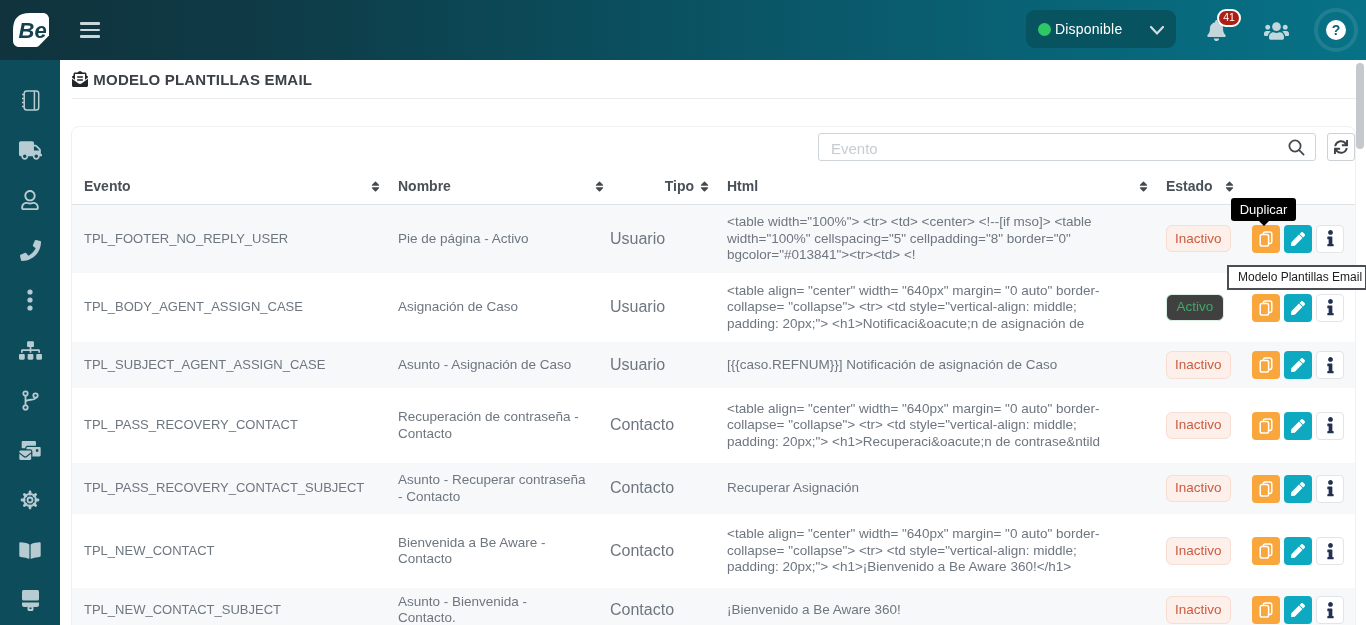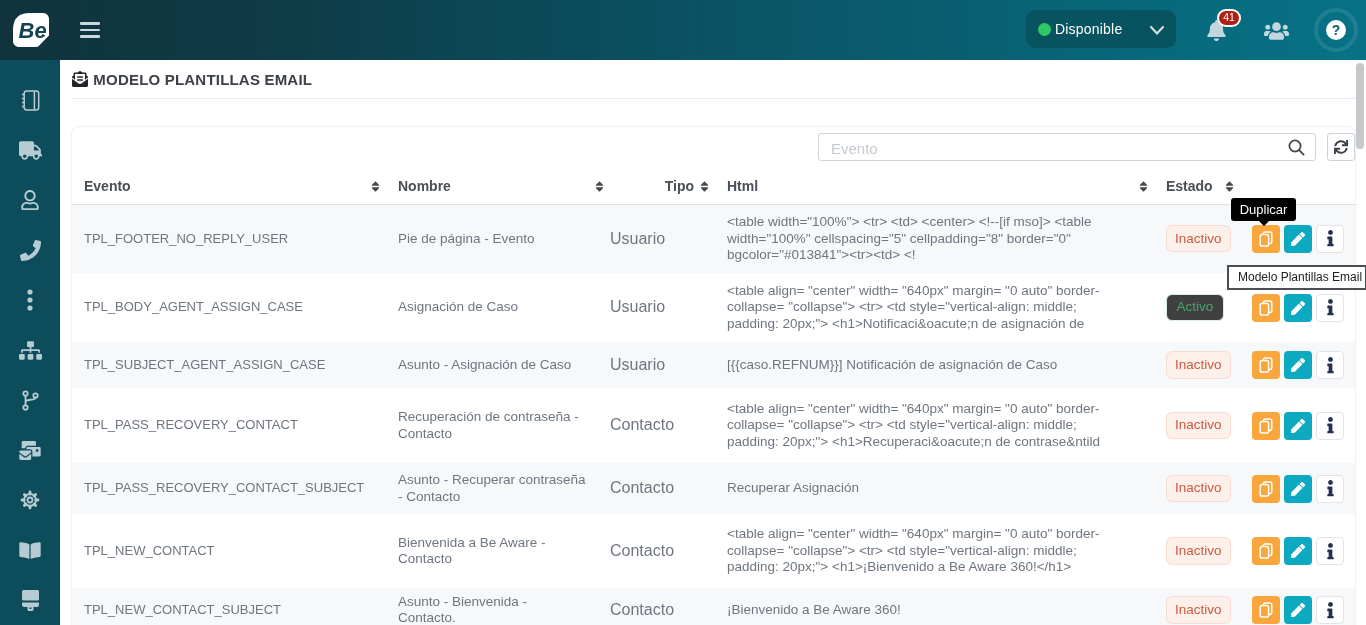--- a/index.html
+++ b/index.html
@@ -216,21 +216,21 @@
               </svg></span></th>
         <th>Estado<span class="sort"><svg width="11" height="13" viewBox="0 0 320 512">
                 <path fill="#44494e" d="M41 288h238c21.4 0 32.1 25.9 17 41L177 448c-9.4 9.4-24.6 9.4-33.9 0L24 329c-15.1-15.1-4.4-41 17-41zm255-105L177 64c-9.4-9.4-24.6-9.4-33.9 0L24 183c-15.1 15.1-4.4 41 17 41h238c21.4 0 32.1-25.9 17-41z"></path>
               </svg></span></th>
         <th></th>
       </tr>
     </thead>
     <tbody>
       <tr class="odd" style="height:69px;">
         <td>TPL_FOOTER_NO_REPLY_USER</td>
-        <td>Pie de página - Evento</td>
+        <td>Pie de página - Activo</td>
         <td class="tipo">Usuario</td>
         <td class="html">&lt;table width="100%"&gt; &lt;tr&gt; &lt;td&gt; &lt;center&gt; &lt;!--[if mso]&gt; &lt;table<br>width="100%" cellspacing="5" cellpadding="8" border="0"<br>bgcolor="#013841"&gt;&lt;tr&gt;&lt;td&gt; &lt;!</td>
         <td><span class="badge b-ina">Inactivo</span></td>
         <td>
             <div class="btns">
           <div class="btn o">
                 <svg width="14" height="16" viewBox="0 0 14 16">
                   <rect x="4.4" y="1" width="8.4" height="11.4" rx="1.8" fill="none" stroke="#fff" stroke-width="1.5"></rect>
                   <rect x="1.2" y="3.6" width="8.4" height="11.4" rx="1.8" fill="#f9a63c" stroke="#fff" stroke-width="1.5"></rect>
                 </svg>

